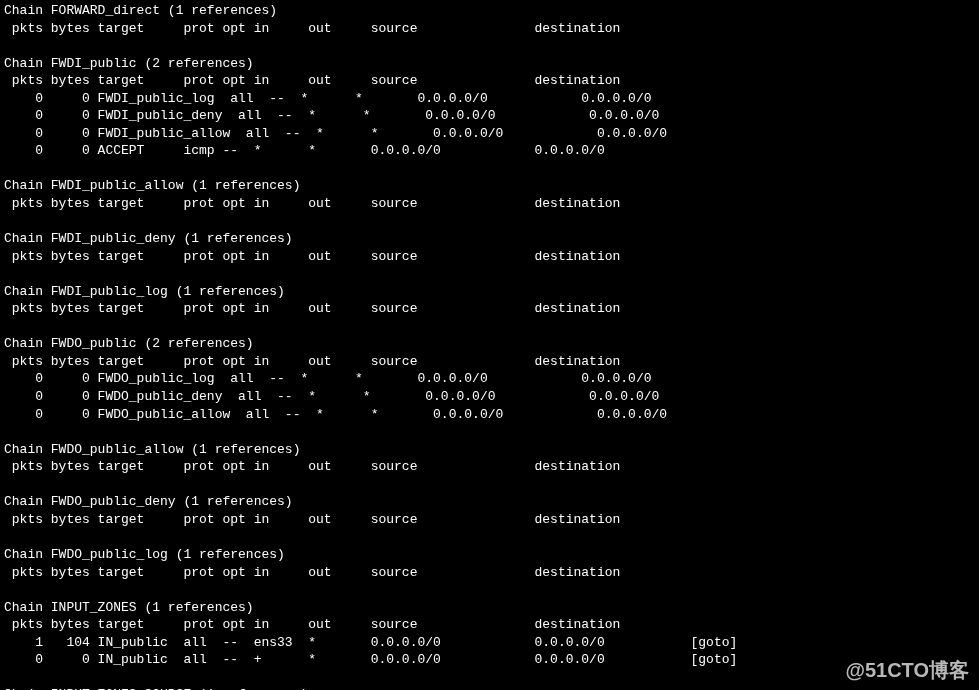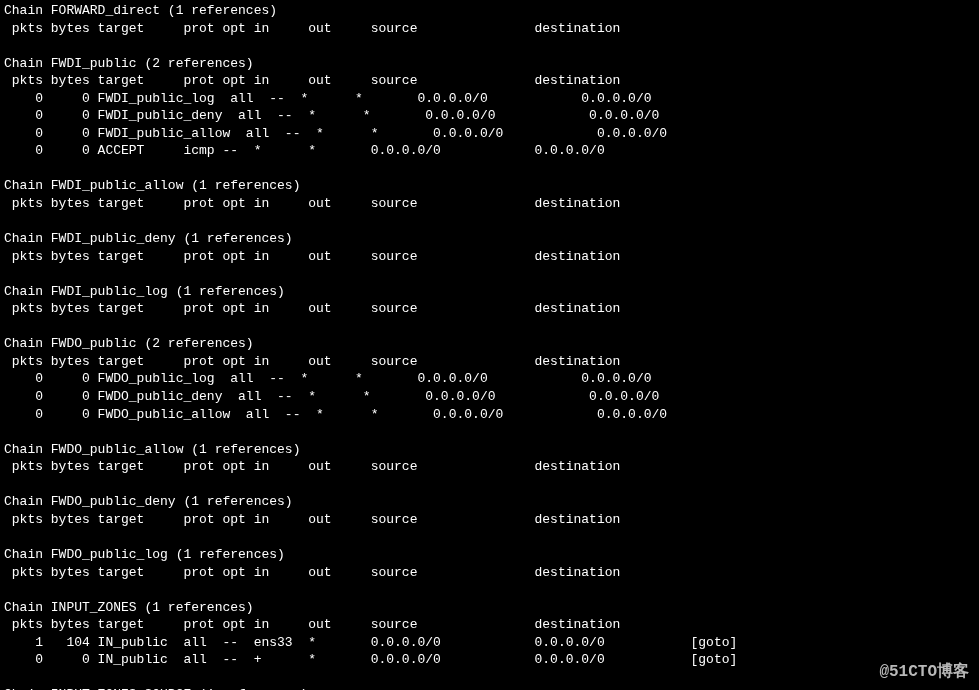--- a/index.html
+++ b/index.html
@@ -19,22 +19,22 @@
     margin: 0;
     padding: 2px 4px;
     white-space: pre;
     font-family: inherit;
   }
   .watermark {
     position: absolute;
     bottom: 6px;
     right: 10px;
     color: #ccc;
-    font-family: Liberation Mono, monospace;
-    font-size: 16px;
+    font-family: Liberation Sans, sans-serif;
+    font-size: 20px;
     font-weight: bold;
     opacity: 0.9;
   }
 </style>
 </head>
 <body>
 
 <pre id="term">Chain FORWARD_direct (1 references)
  pkts bytes target     prot opt in     out     source               destination
 

